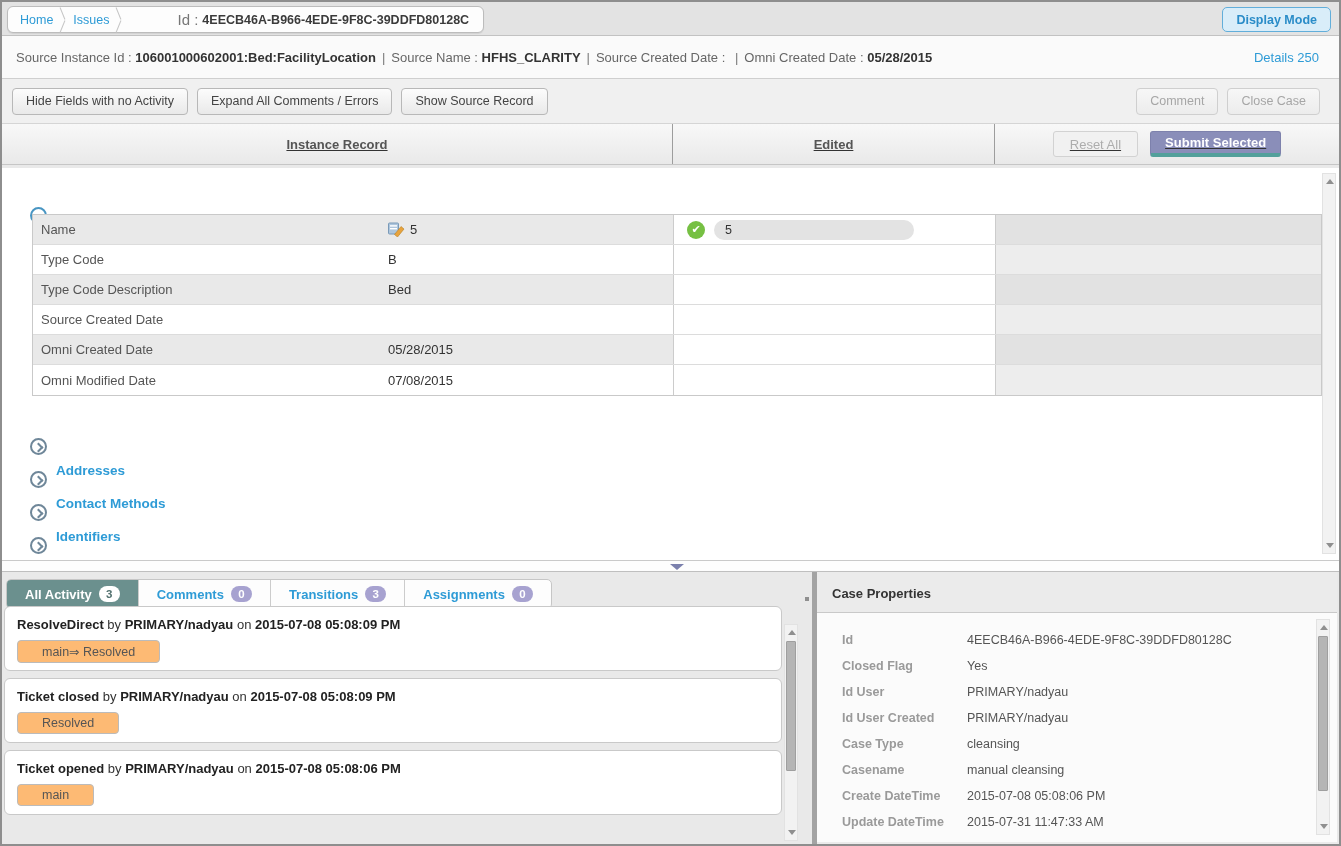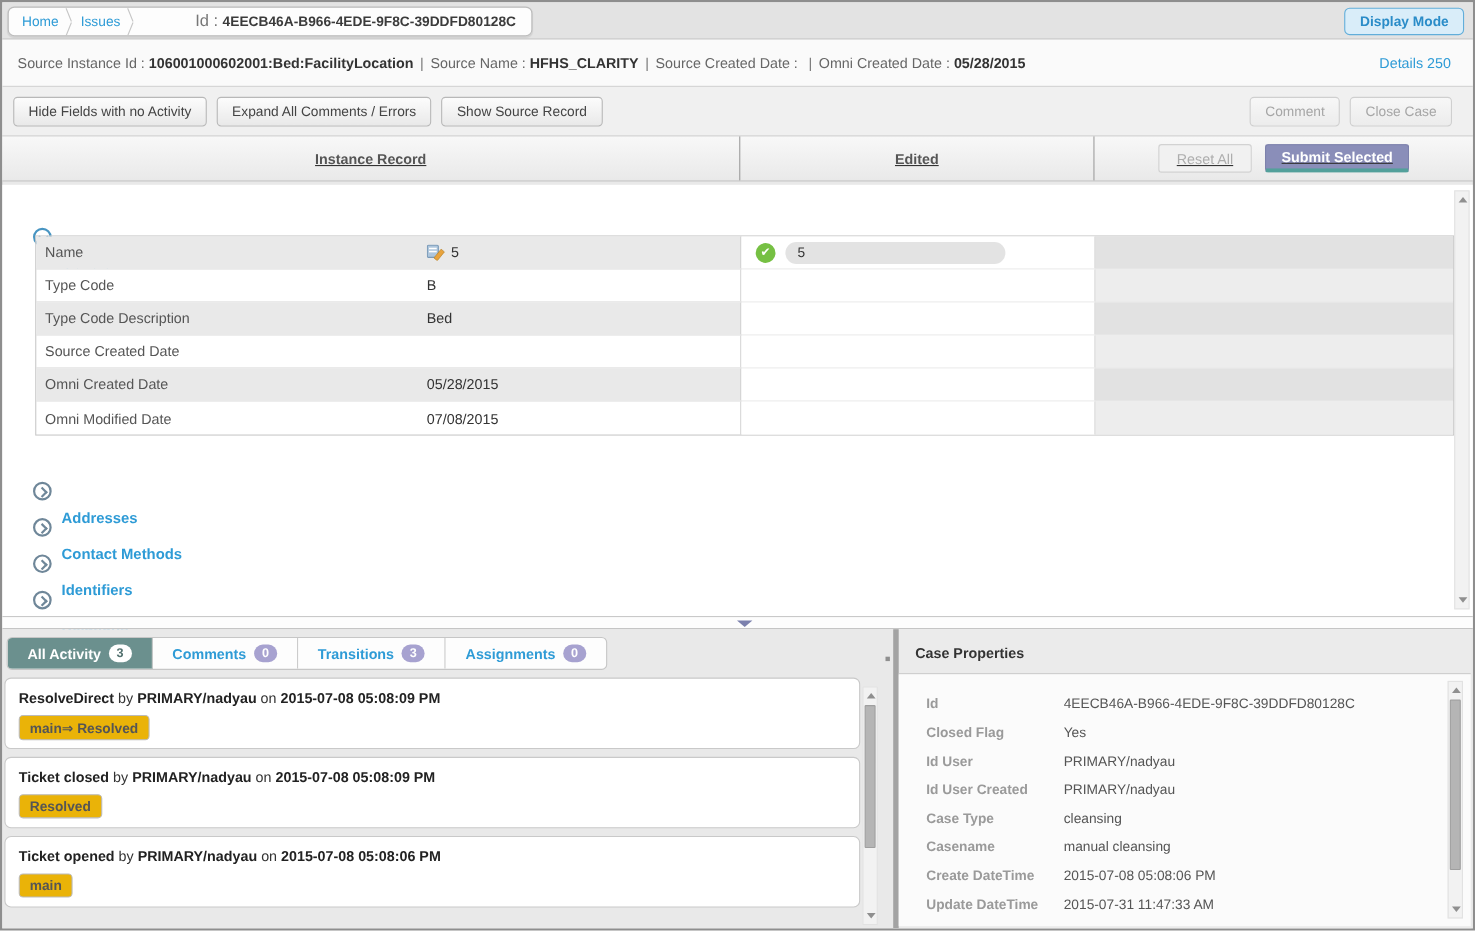--- a/index.html
+++ b/index.html
@@ -89,25 +89,25 @@
   .tabs { position:absolute; left:4px; top:7px; height:30px; display:flex; background:#fdfdfd; border:1px solid #c6c6c6; border-radius:5px; overflow:hidden; }
   .tab { display:flex; align-items:center; justify-content:center; gap:7px; padding:0 18px; border-right:1px solid #cccccc; cursor:pointer; min-width:130px; }
   .tab:last-child { border-right:none; }
   .tab-label { color:#2e9bd6; font-weight:bold; font-size:13px; }
   .tab .pill { min-width:21px; height:16px; border-radius:9px; background:#a7a2d0; color:#fff; font-size:11.5px; font-weight:bold; display:flex; align-items:center; justify-content:center; padding:0 5px; }
   .tab.active { background:#6b908e; }
   .tab.active .tab-label { color:#fff; }
   .tab.active .pill { background:#fff; color:#51706e; }
   .handle-dot { position:absolute; left:803px; top:25px; width:4px; height:4px; background:#8f8f8f; cursor:pointer; }
   
-  .activity { position:absolute; left:2px; top:44px; width:778px; }
+  .activity { position:absolute; left:2px; top:34px; width:778px; }
   .act-card { height:65px; background:#fff; border:1px solid #c9c9c9; border-radius:6px; margin-bottom:7px; padding:10px 12px; }
   .act-line { font-size:13px; color:#333; margin-bottom:8px; }
   .act-b { font-weight:bold; color:#222; }
-  .act-chip { display:inline-block; border:1px solid #bbbbbb; border-radius:4px; background:#eab308; padding:3px 9px; color:#555; font-size:12.5px;font-weight:bold; }
+  .act-chip { display:inline-block; border:1px solid #bbbbbb; border-radius:4px; background:#fdba74; padding:3px 24px; color:#555; font-size:12.5px; }
   .act-scroll { left:782px; top:52px; height:217px; }
   .act-scroll .sb-thumb { top:16px; height:130px; }
   
   .casepanel { position:absolute; left:810px; top:0; right:2px; bottom:0; border-left:5px solid #a3a3a3; background:#ebebeb; }
   .case-title { position:absolute; left:15px; top:14px; color:#333; font-weight:bold; font-size:13px; }
   .case-hr { position:absolute; left:0; right:0; top:40px; height:1px; background:#c9c9c9; }
   .case-body { position:absolute; left:0; right:0; top:41px; bottom:2px; background:#fbfbfb; }
   .prop-row { display:flex; height:26px; align-items:center; padding-left:25px; }
   .prop-rows { padding-top:14px; }
   .prop-label { width:125px; color:#9a9a9a; font-weight:bold; font-size:12.5px; }

